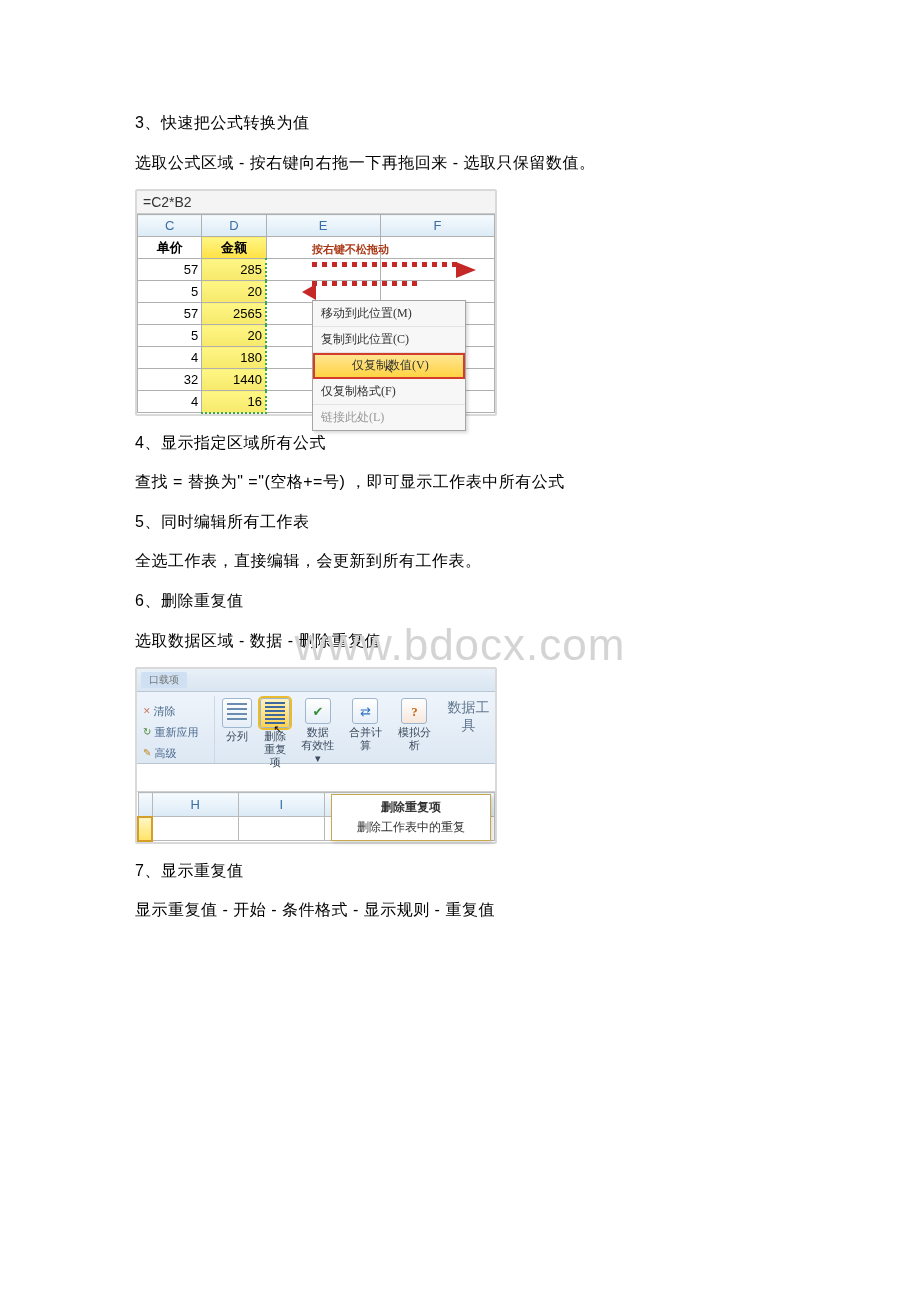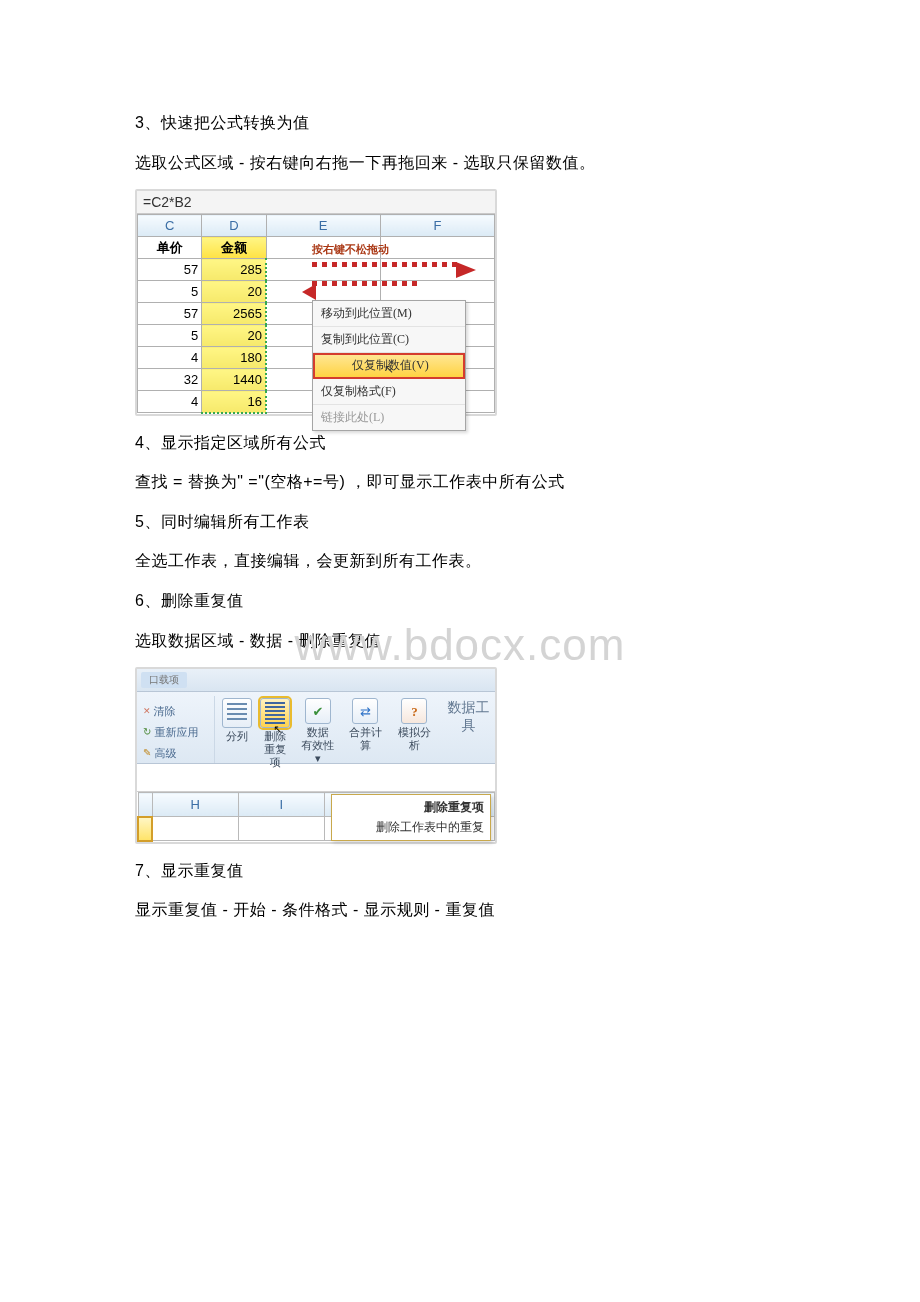--- a/index.html
+++ b/index.html
@@ -293,21 +293,21 @@
     right:4px;
     top:2px;
     width:160px;
     background:#fff;
     border:1px solid #c8a84c;
     box-shadow: 2px 2px 4px rgba(0,0,0,.15);
     font-size:12px;
     padding: 4px 6px;
     z-index:8;
     color:#333;
-    text-align:right;
+    text-align:center;
   }
   .tooltip .tt-title { font-weight:bold; margin-bottom:3px;}
 
 </style>
 </head>
 <body>
 
 <div class="watermark">www.bdocx.com</div>
 
 <div class="content">

